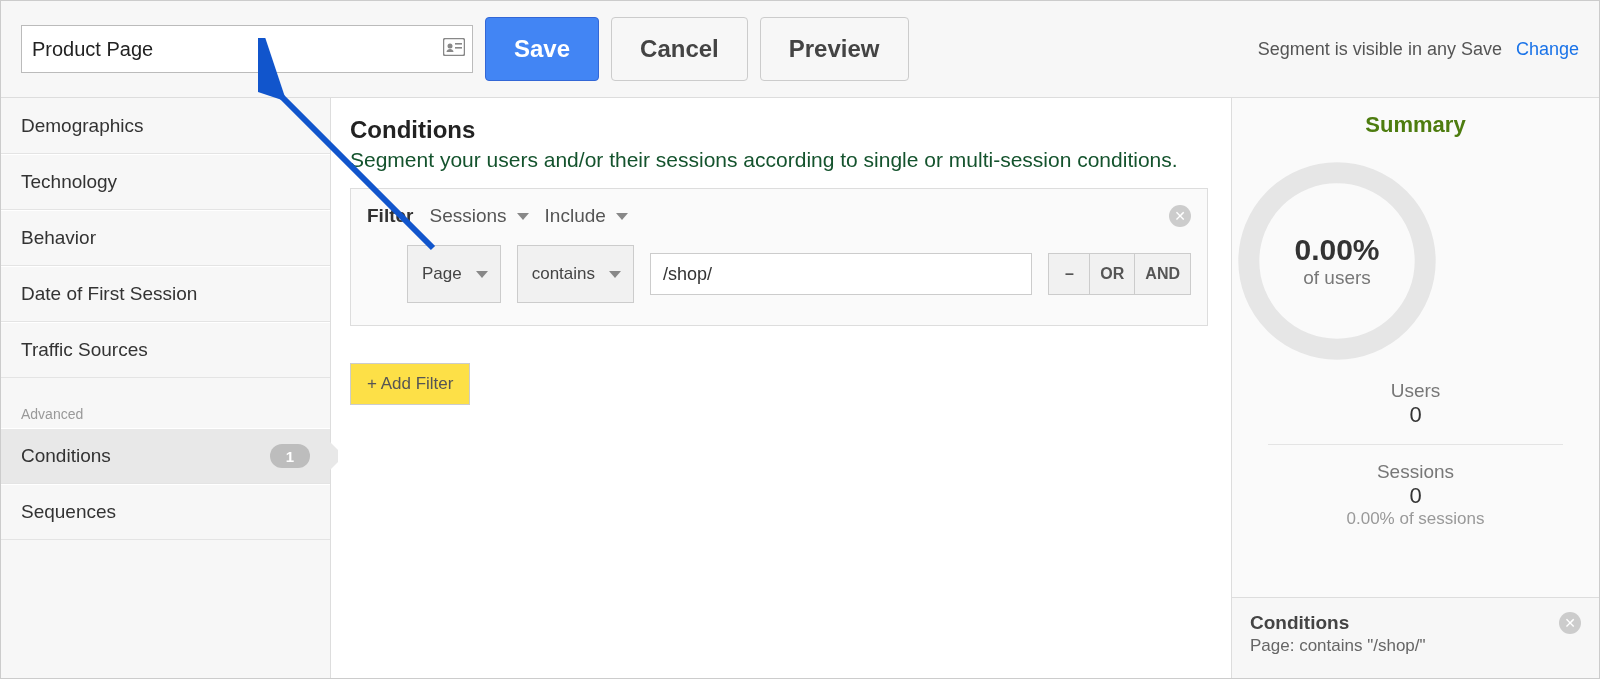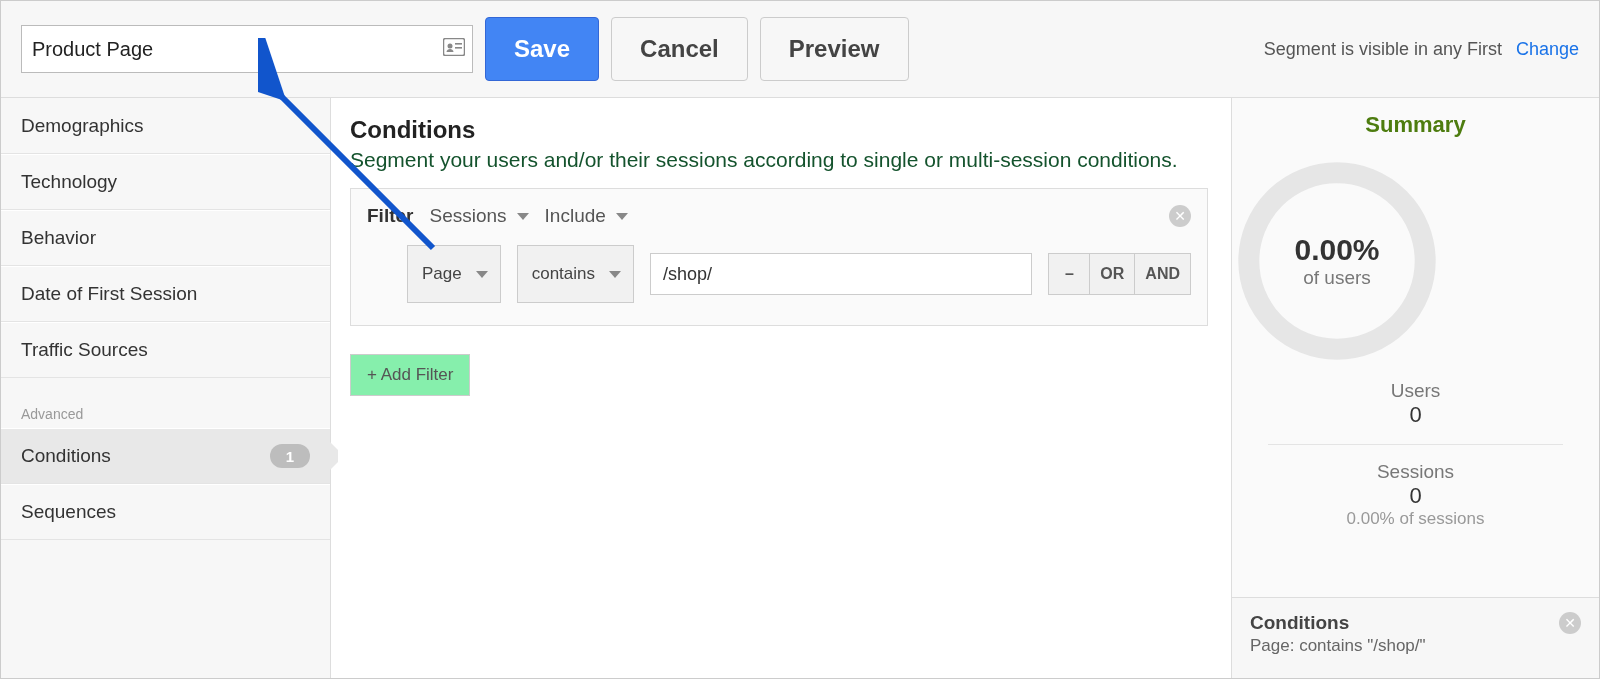--- a/index.html
+++ b/index.html
@@ -47,21 +47,21 @@
   .remove-x { margin-left: auto; width: 22px; height: 22px; border-radius: 50%; background: #ccc; color: #fff; display: inline-flex; align-items: center; justify-content: center; font-size: 14px; cursor: pointer; }
   .remove-x::before { content: "✕"; }
 
   .filter-row { display: flex; align-items: center; gap: 16px; padding-left: 40px; }
   .select-btn { height: 58px; background: #f1f1f1; border: 1px solid #ccc; padding: 0 12px 0 14px; display: inline-flex; align-items: center; gap: 14px; font-size: 17px; color: #444; cursor: pointer; }
   .value-input { height: 42px; flex: 1; border: 1px solid #ccc; background: #fff; padding: 0 12px; font-size: 18px; color: #333; min-width: 0; }
   .op-group { display: flex; }
   .op-btn { height: 42px; min-width: 42px; padding: 0 10px; background: #f1f1f1; border: 1px solid #ccc; display: inline-flex; align-items: center; justify-content: center; font-size: 16px; font-weight: bold; color: #555; cursor: pointer; }
   .op-btn + .op-btn { border-left: none; }
 
-  .add-filter { margin-top: 28px; height: 42px; padding: 0 16px; background: #86efac; border: 1px solid #ccc; font-size: 17px; color: #555; cursor: pointer; display: inline-flex; align-items: center; }
+  .add-filter { margin-top: 37px; height: 42px; padding: 0 16px; background: #fde047; border: 1px solid #ccc; font-size: 17px; color: #555; cursor: pointer; display: inline-flex; align-items: center; }
 
   
   .summary { width: 368px; border-left: 1px solid #ddd; background: #fafafa; display: flex; flex-direction: column; }
   .summary-title { text-align: center; font-size: 22px; font-weight: bold; color: #4d7c0f; padding: 14px 0 8px 0; }
 
   .donut-wrap { display: flex; align-items: center; padding: 10px 0 4px 0; }
   .donut { position: relative; width: 210px; height: 210px; }
   .donut svg { position: absolute; inset: 0; }
   .donut-center { position: absolute; inset: 0; display: flex; flex-direction: column; align-items: center; justify-content: center; }
   .donut-value { font-size: 30px; font-weight: bold; color: #333; }
@@ -96,21 +96,21 @@
             <path d="M3.5 14c0-2 2-3 3.5-3s3.5 1 3.5 3" fill="#888"></path>
             <rect x="12" y="5" width="7" height="1.6" fill="#888"></rect>
             <rect x="12" y="9" width="7" height="1.6" fill="#888"></rect>
           </svg>
       </span>
     </div>
     <button class="btn btn-primary">Save</button>
     <button class="btn btn-default">Cancel</button>
     <button class="btn btn-default">Preview</button>
     <div class="toolbar-right">
-      <span class="visibility-text">Segment is visible in any First</span>
+      <span class="visibility-text">Segment is visible in any Save</span>
       <span class="change-link">Change</span>
     </div>
   </div>
 
   <div class="body">
 
     <div class="sidebar">
       <div class="side-item">Demographics</div>
       <div class="side-item">Technology</div>
       <div class="side-item">Behavior</div>

